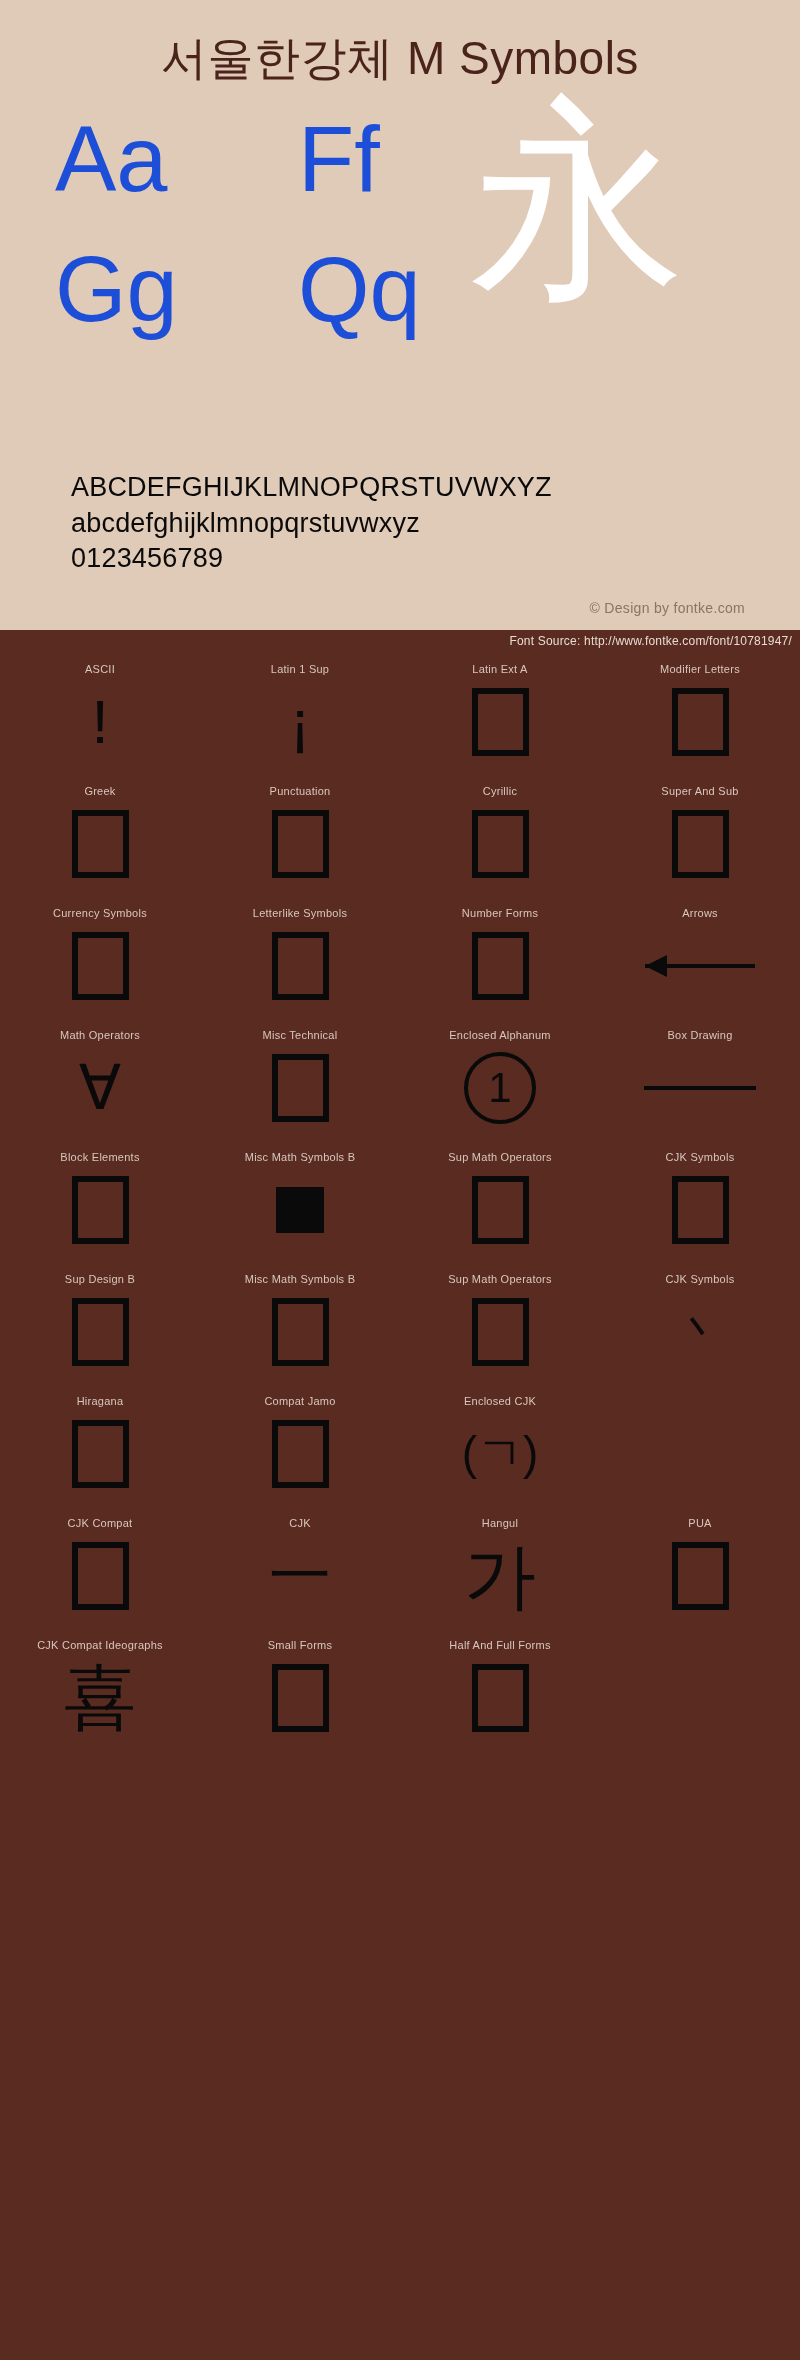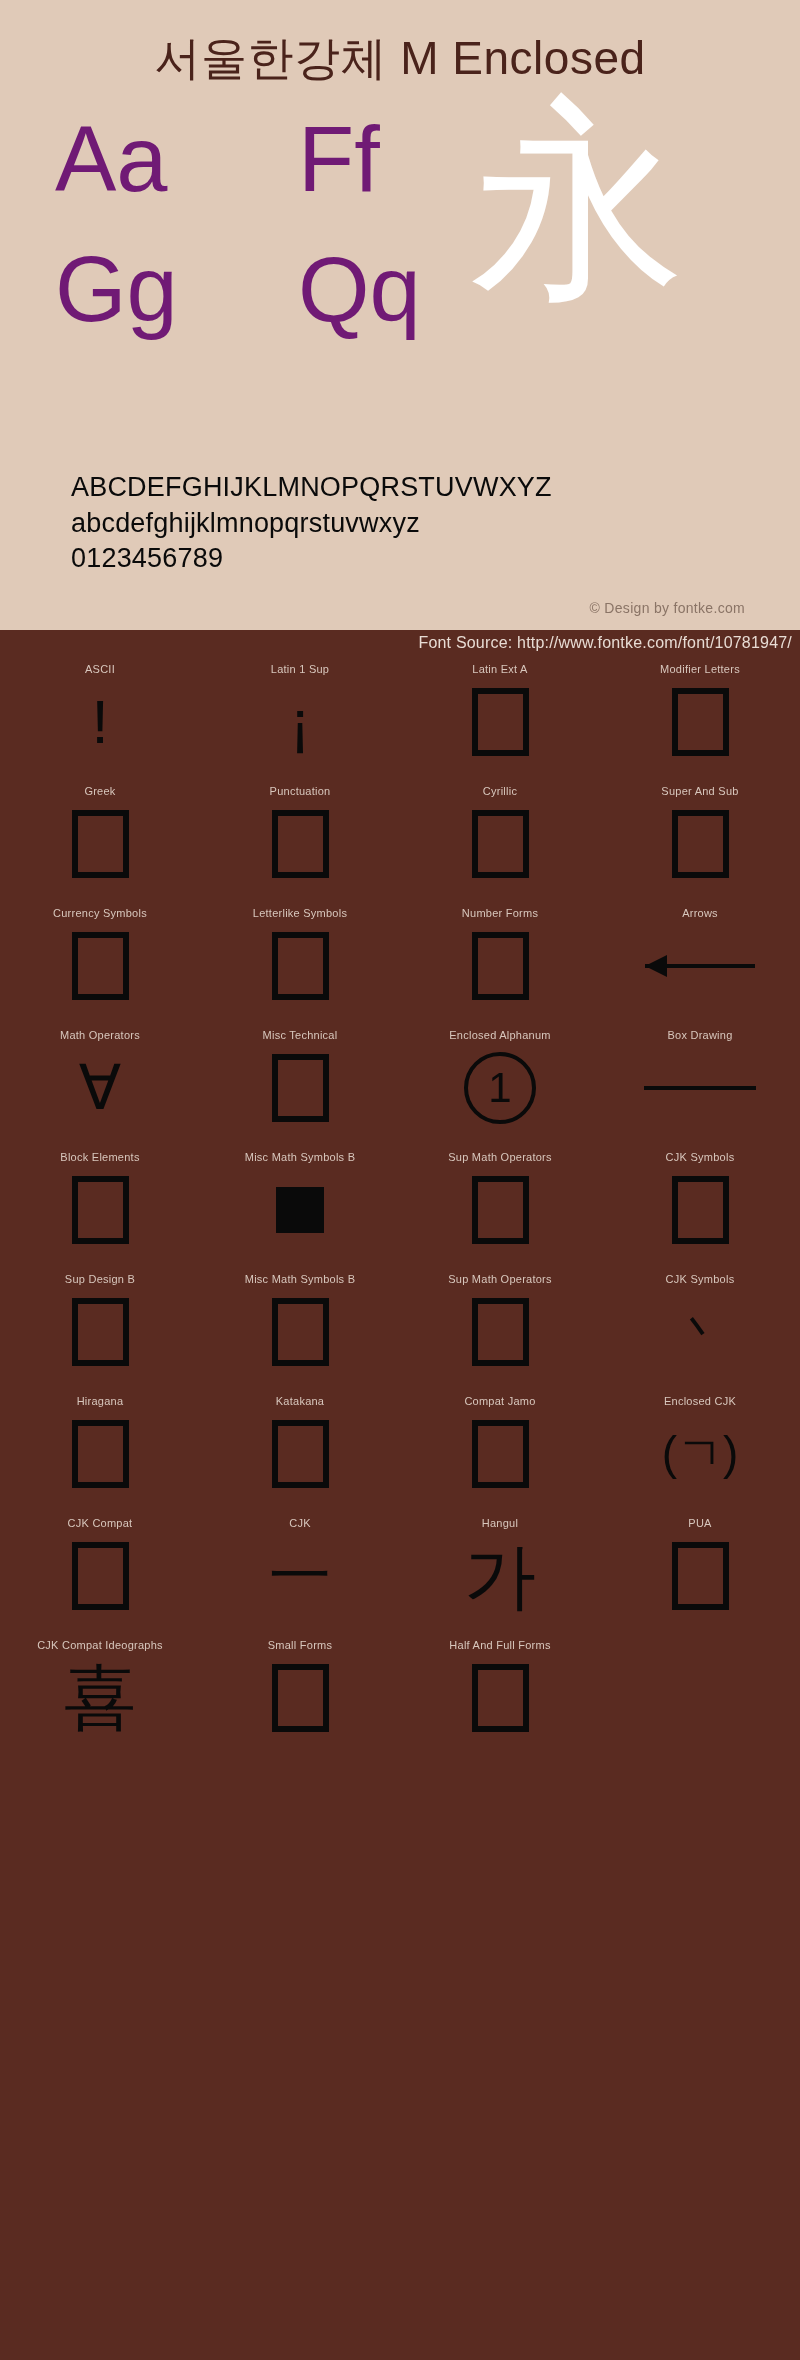--- a/index.html
+++ b/index.html
@@ -33,21 +33,21 @@
   }
 
   
   #sample-glyphs{
     position:relative;
     height:290px;
     margin-top:22px;
   }
   .glyph-cell{
     position:absolute;
-    color:#701a75;
+    color:#1d4ed8;
     font-size:92px;
     line-height:1;
     font-weight:400;
   }
   #glyph-aa{ left:55px;  top:10px; }
   #glyph-ff{ left:298px; top:10px; }
   #glyph-gg{ left:55px;  top:140px; }
   #glyph-qq{ left:298px; top:140px; }
   #glyph-cjk{
     position:absolute;
@@ -85,21 +85,21 @@
   
   #font-source-bar{
     background:#5a2b21;
     height:26px;
     position:relative;
   }
   #font-source-text{
     position:absolute;
     right:8px;
     top:4px;
-    font-size:16px;
+    font-size:12px;
     color:#e8dcd4;
     letter-spacing:0.2px;
     white-space:nowrap;
   }
 
   
   #unicode-grid{
     background:#5a2b21;
     padding:0 16px 0 0;
     position:relative;
@@ -171,21 +171,21 @@
   }
   
   .hrule{ width:112px;height:4px;background:#0a0a0a; }
   
 </style>
 </head>
 <body>
 
 <div id="specimen-header">
 
-  <div id="font-title">서울한강체 M Enclosed</div>
+  <div id="font-title">서울한강체 M Symbols</div>
 
   <div id="sample-glyphs">
     <div class="glyph-cell" id="glyph-aa">Aa</div>
     <div class="glyph-cell" id="glyph-ff">Ff</div>
     <div class="glyph-cell" id="glyph-qq">Qq</div>
     <div class="glyph-cell" id="glyph-gg">Gg</div>
     <div id="glyph-cjk">永</div>
   </div>
 
   <div id="alphabet-block">
@@ -359,26 +359,20 @@
       </div>
     </div>
     <div class="block-row">
       <div class="block-cell">
         <div class="block-label">Hiragana</div>
         <div class="block-glyph">
           <div class="tofu"></div>
         </div>
       </div>
       <div class="block-cell">
-        <div class="block-label">Katakana</div>
-        <div class="block-glyph">
-          <div class="tofu"></div>
-        </div>
-      </div>
-      <div class="block-cell">
         <div class="block-label">Compat Jamo</div>
         <div class="block-glyph">
           <div class="tofu"></div>
         </div>
       </div>
       <div class="block-cell">
         <div class="block-label">Enclosed CJK</div>
         <div class="block-glyph">
           <div class="glyph-text small">(ㄱ)</div>
         </div>

